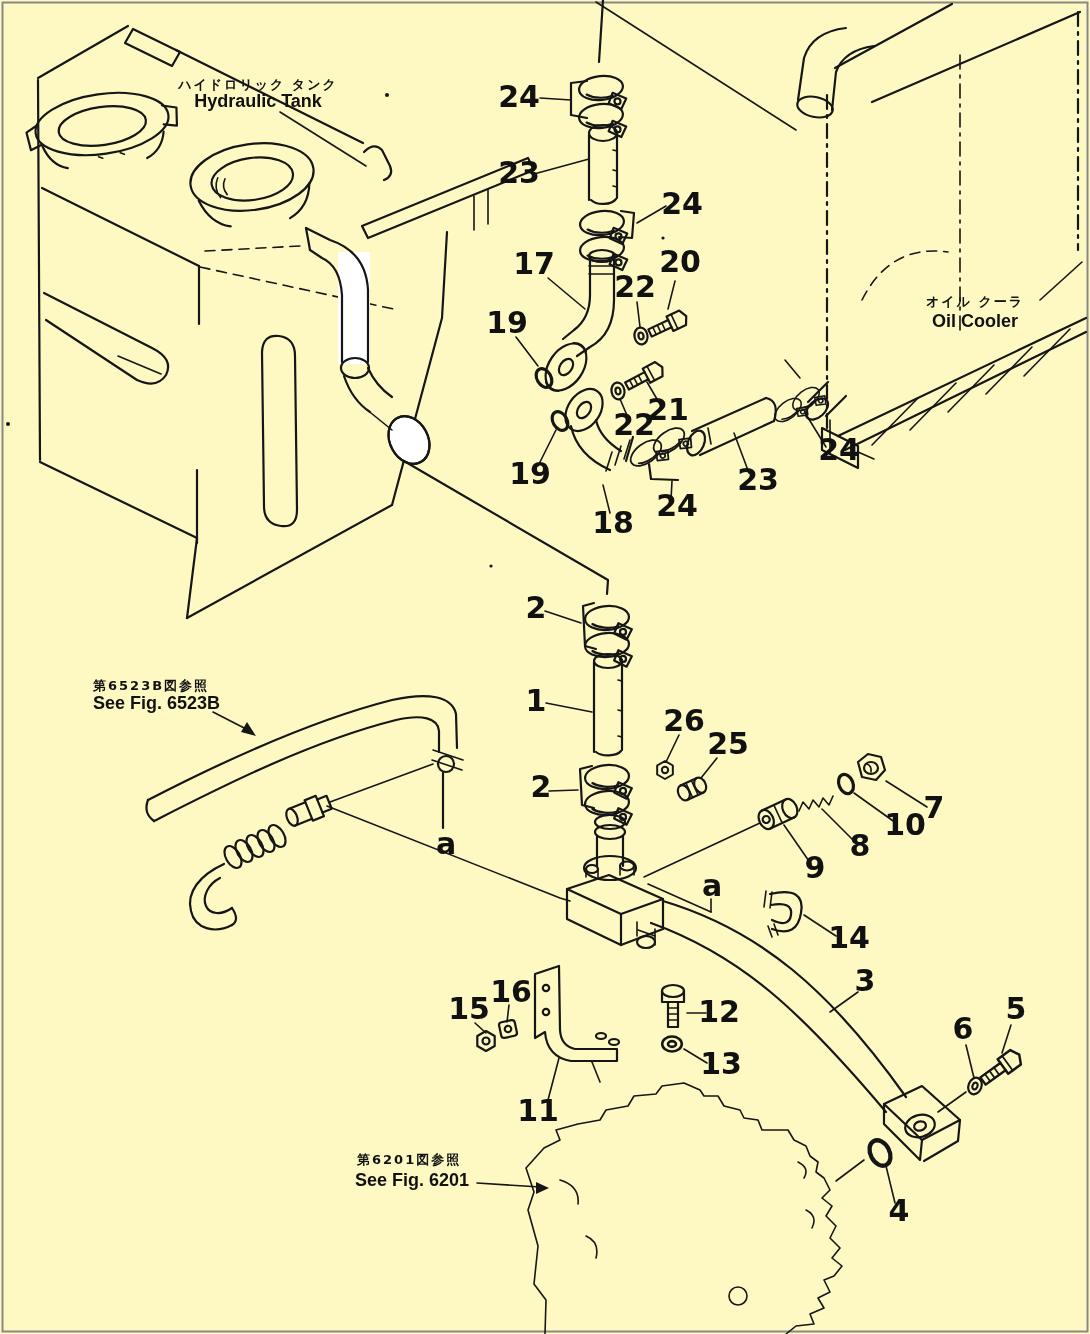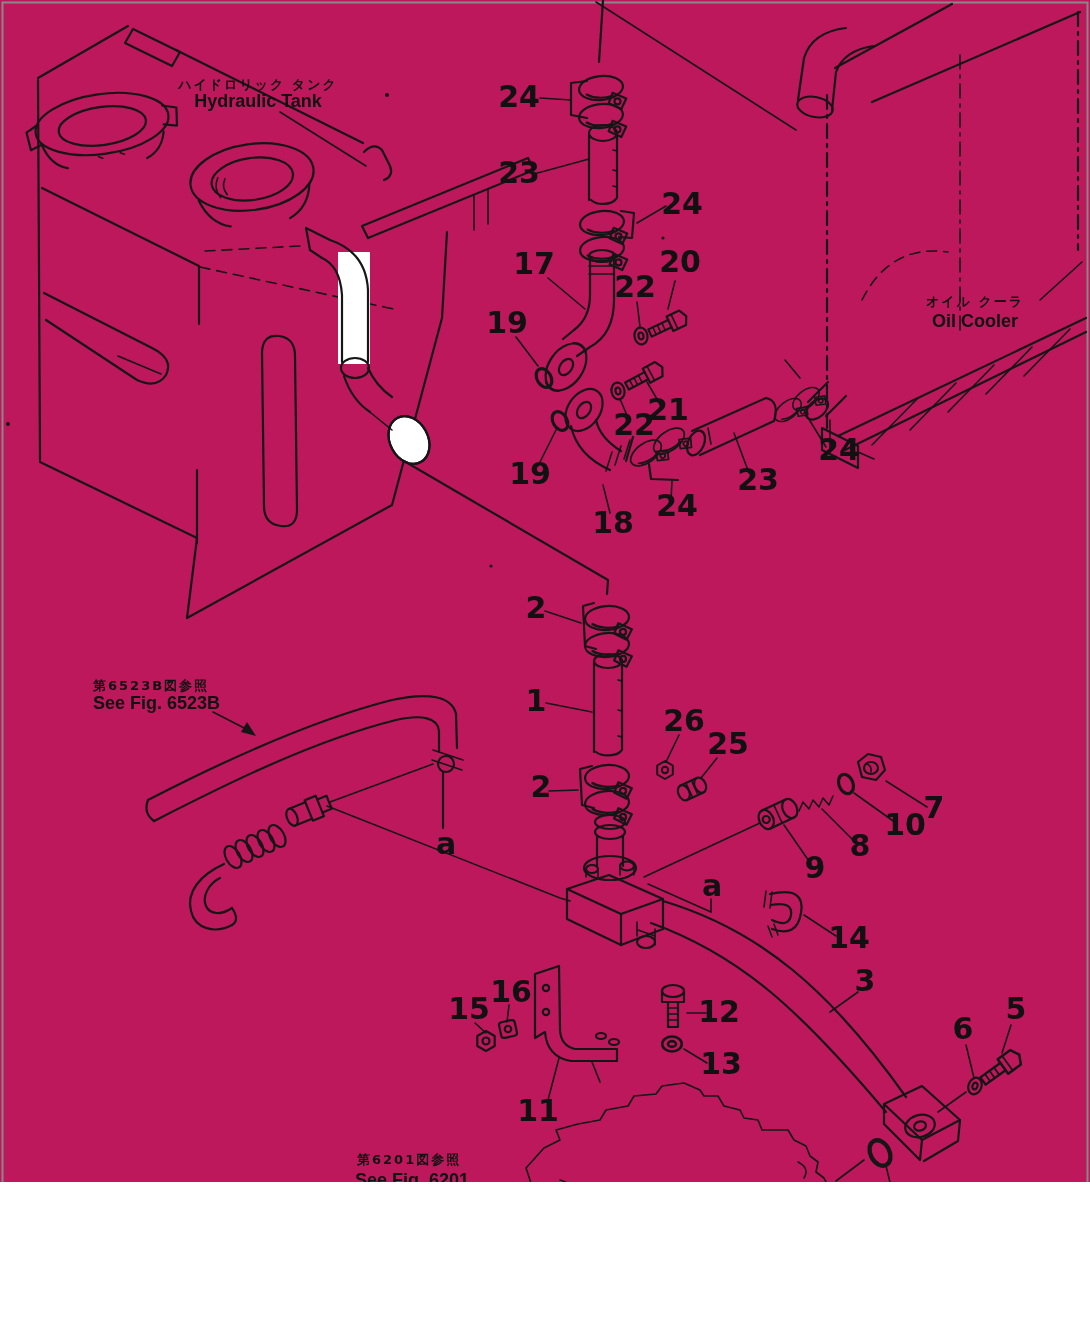--- a/index.html
+++ b/index.html
@@ -1,16 +1,16 @@
 <!DOCTYPE html>
 <html><head>
 <meta charset="utf-8">
 <style>
   html,body{margin:0;padding:0;background:#ffffff;}
-  .page{width:1090px;height:1182px;position:relative;background:#be185d;overflow:hidden;}
+  .page{width:1090px;height:1334px;position:relative;background:#fef9c3;overflow:hidden;}
   svg{display:block;}
   .art{stroke:#161616;fill:none;stroke-width:2.2;stroke-linecap:round;stroke-linejoin:round;}
   .thin{stroke-width:1.6;}
   .whitefill{fill:#ffffff;}
   .callout{font-family:"DejaVu Sans",sans-serif;font-weight:bold;font-size:30px;fill:#111;stroke:none;}
   .jp{font-family:"DejaVu Sans",sans-serif;font-weight:bold;font-size:13px;fill:#111;stroke:none;letter-spacing:2px;}
   .en{font-family:"Liberation Sans",sans-serif;font-weight:bold;font-size:18px;fill:#111;stroke:none;}
   .dash{stroke-dasharray:10 7;}
   .dashdot{stroke-dasharray:14 6 3 6;}
 </style>

